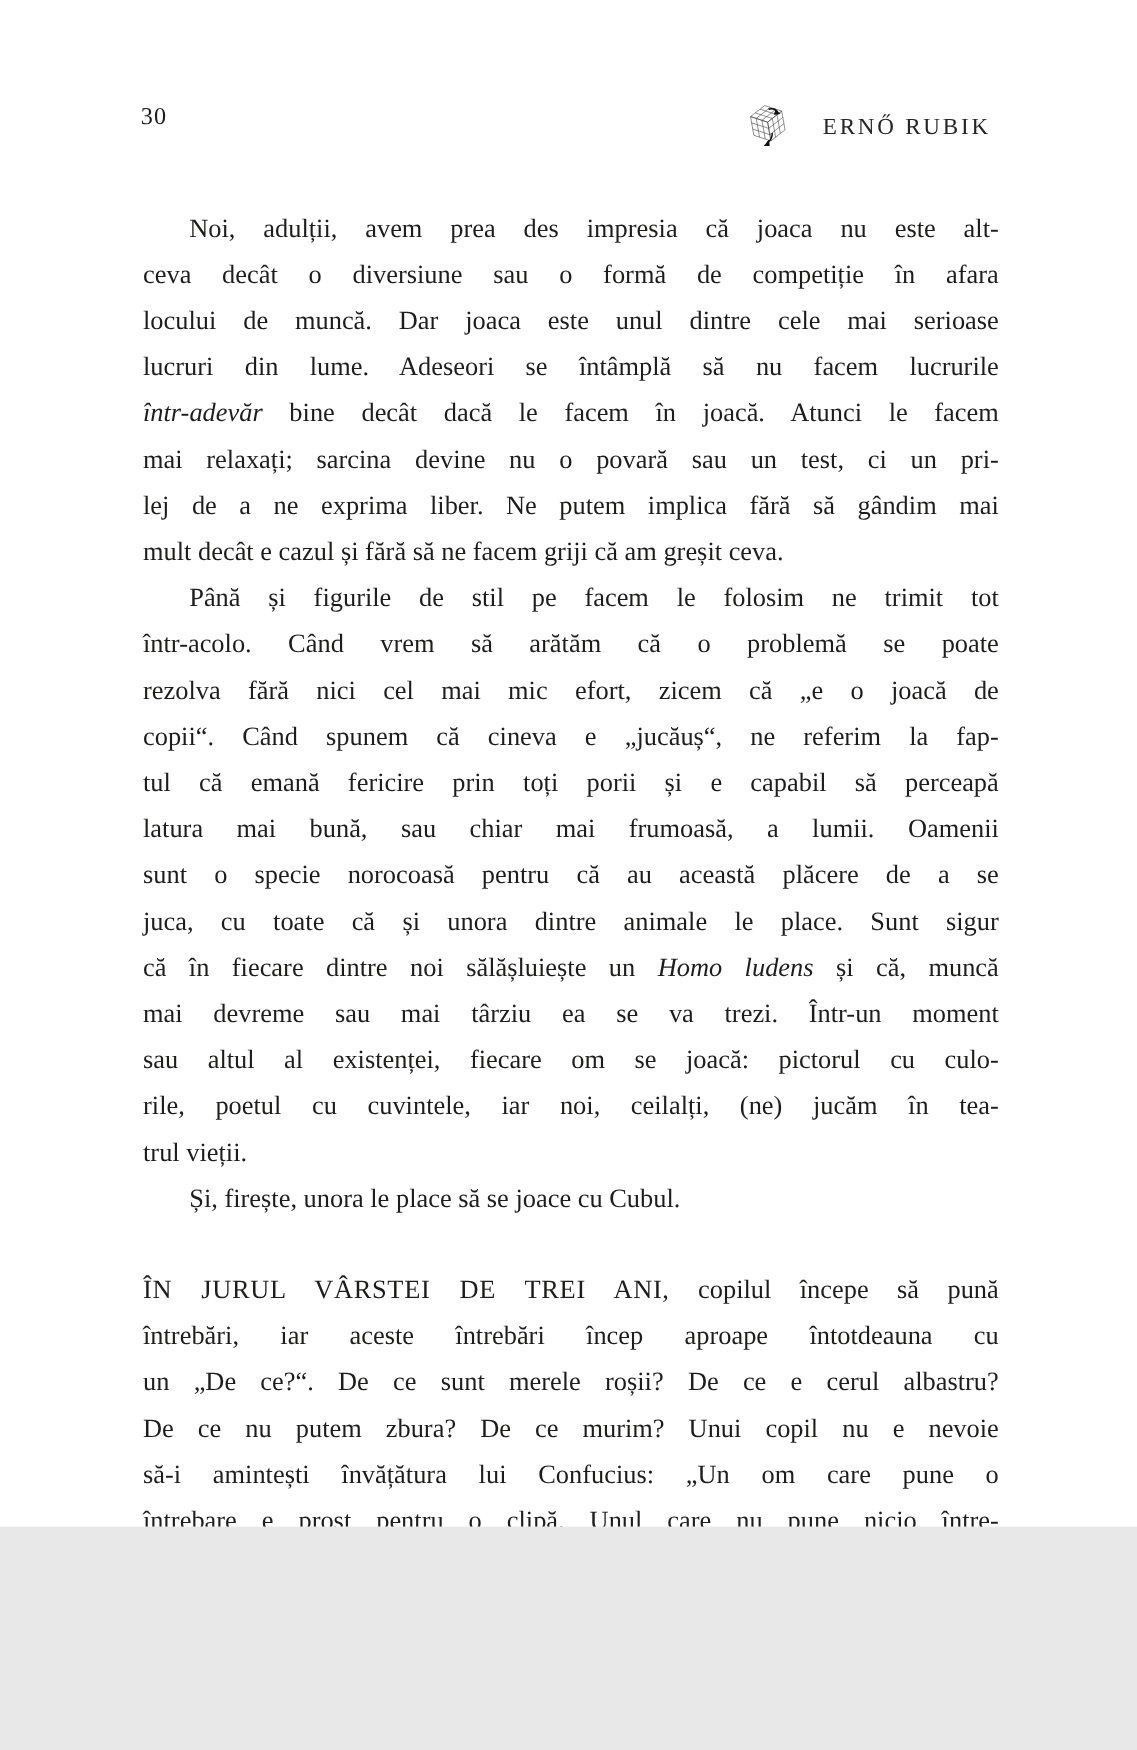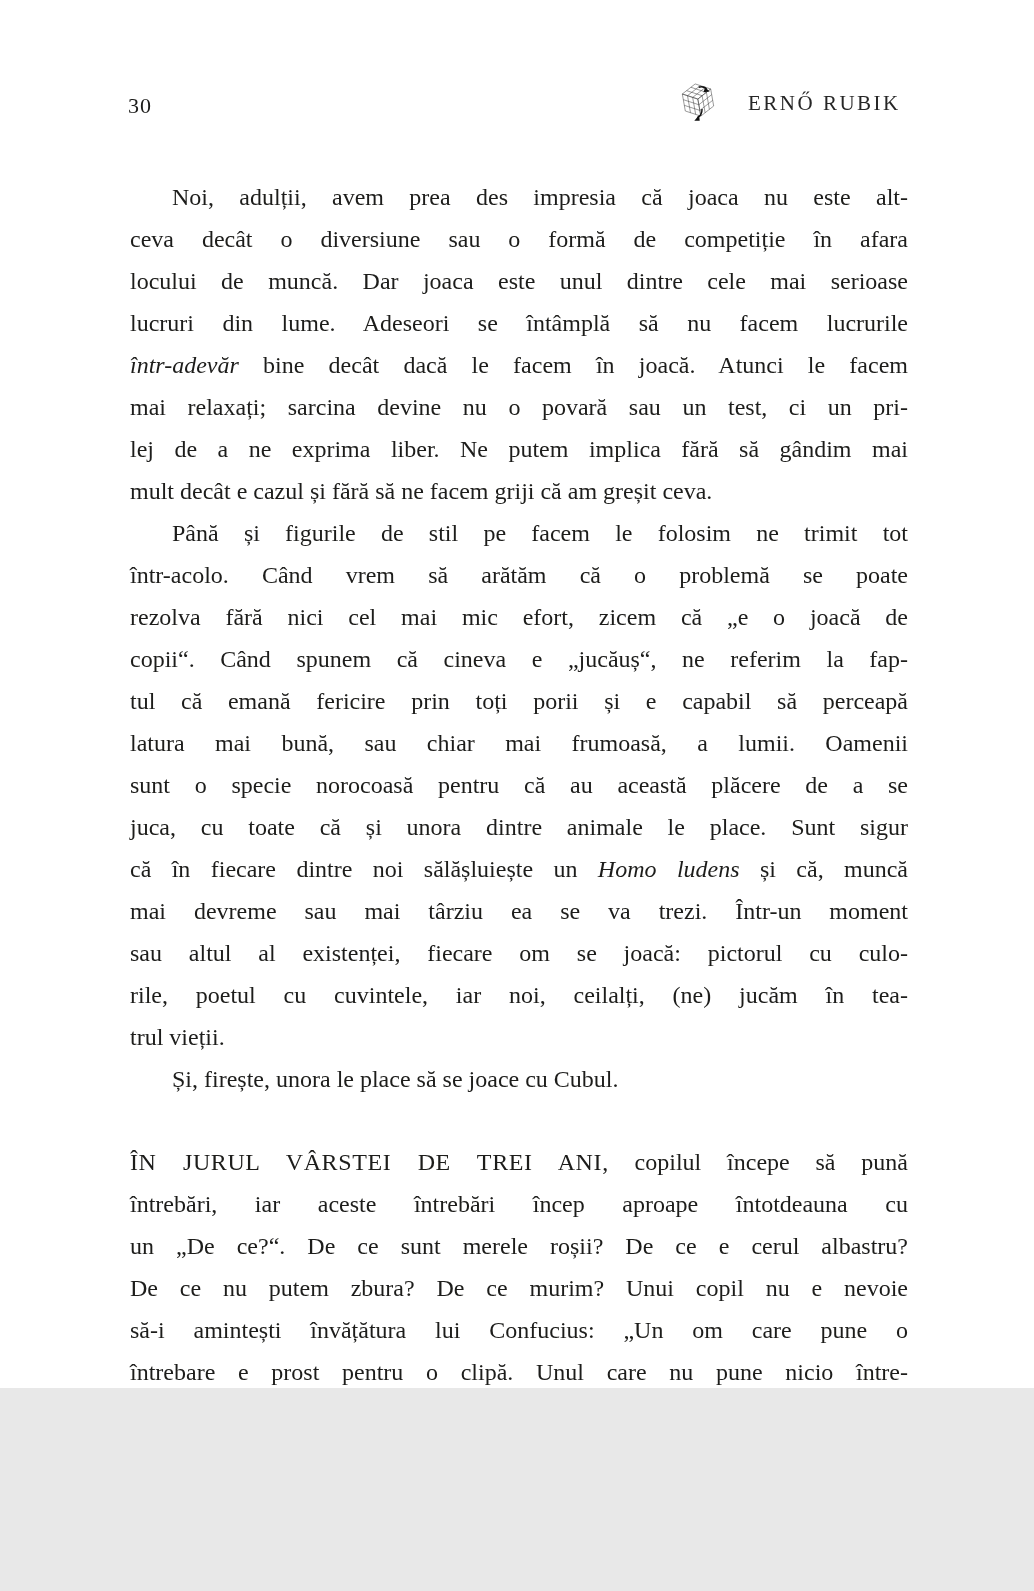--- a/index.html
+++ b/index.html
@@ -11,31 +11,31 @@
     color:#1d1d1b;
     font-family:"Liberation Serif","DejaVu Serif",serif;
     overflow:hidden;
   }
   
   .pagenum {
     position:absolute; left:128px; top:93px;
     font-size:22px; letter-spacing:1px;
   }
   .running-head {
-    position:absolute; left:674px; top:74px;
+    position:absolute; left:674px; top:86px;
     display:flex; align-items:center; gap:26px;
   }
   .cube-icon { width:48px; height:52px; flex:0 0 auto; }
   .author {
     font-size:21px; letter-spacing:2.5px;
     color:#262626; white-space:nowrap; padding-top:6px;
   }
   
   .text-column {
-    position:absolute; left:130px; top:176px; width:778px;
+    position:absolute; left:130px; top:187px; width:778px;
   }
   .line {
     font-size:24px; line-height:42px;
     text-align:left; white-space:normal;
   }
   .j { text-align:justify; text-align-last:justify; }
   .ind { text-indent:42px; }
   .gap { margin-top:41px; }
   .italic { font-style:italic; }
   .caps { letter-spacing:0.6px; }

